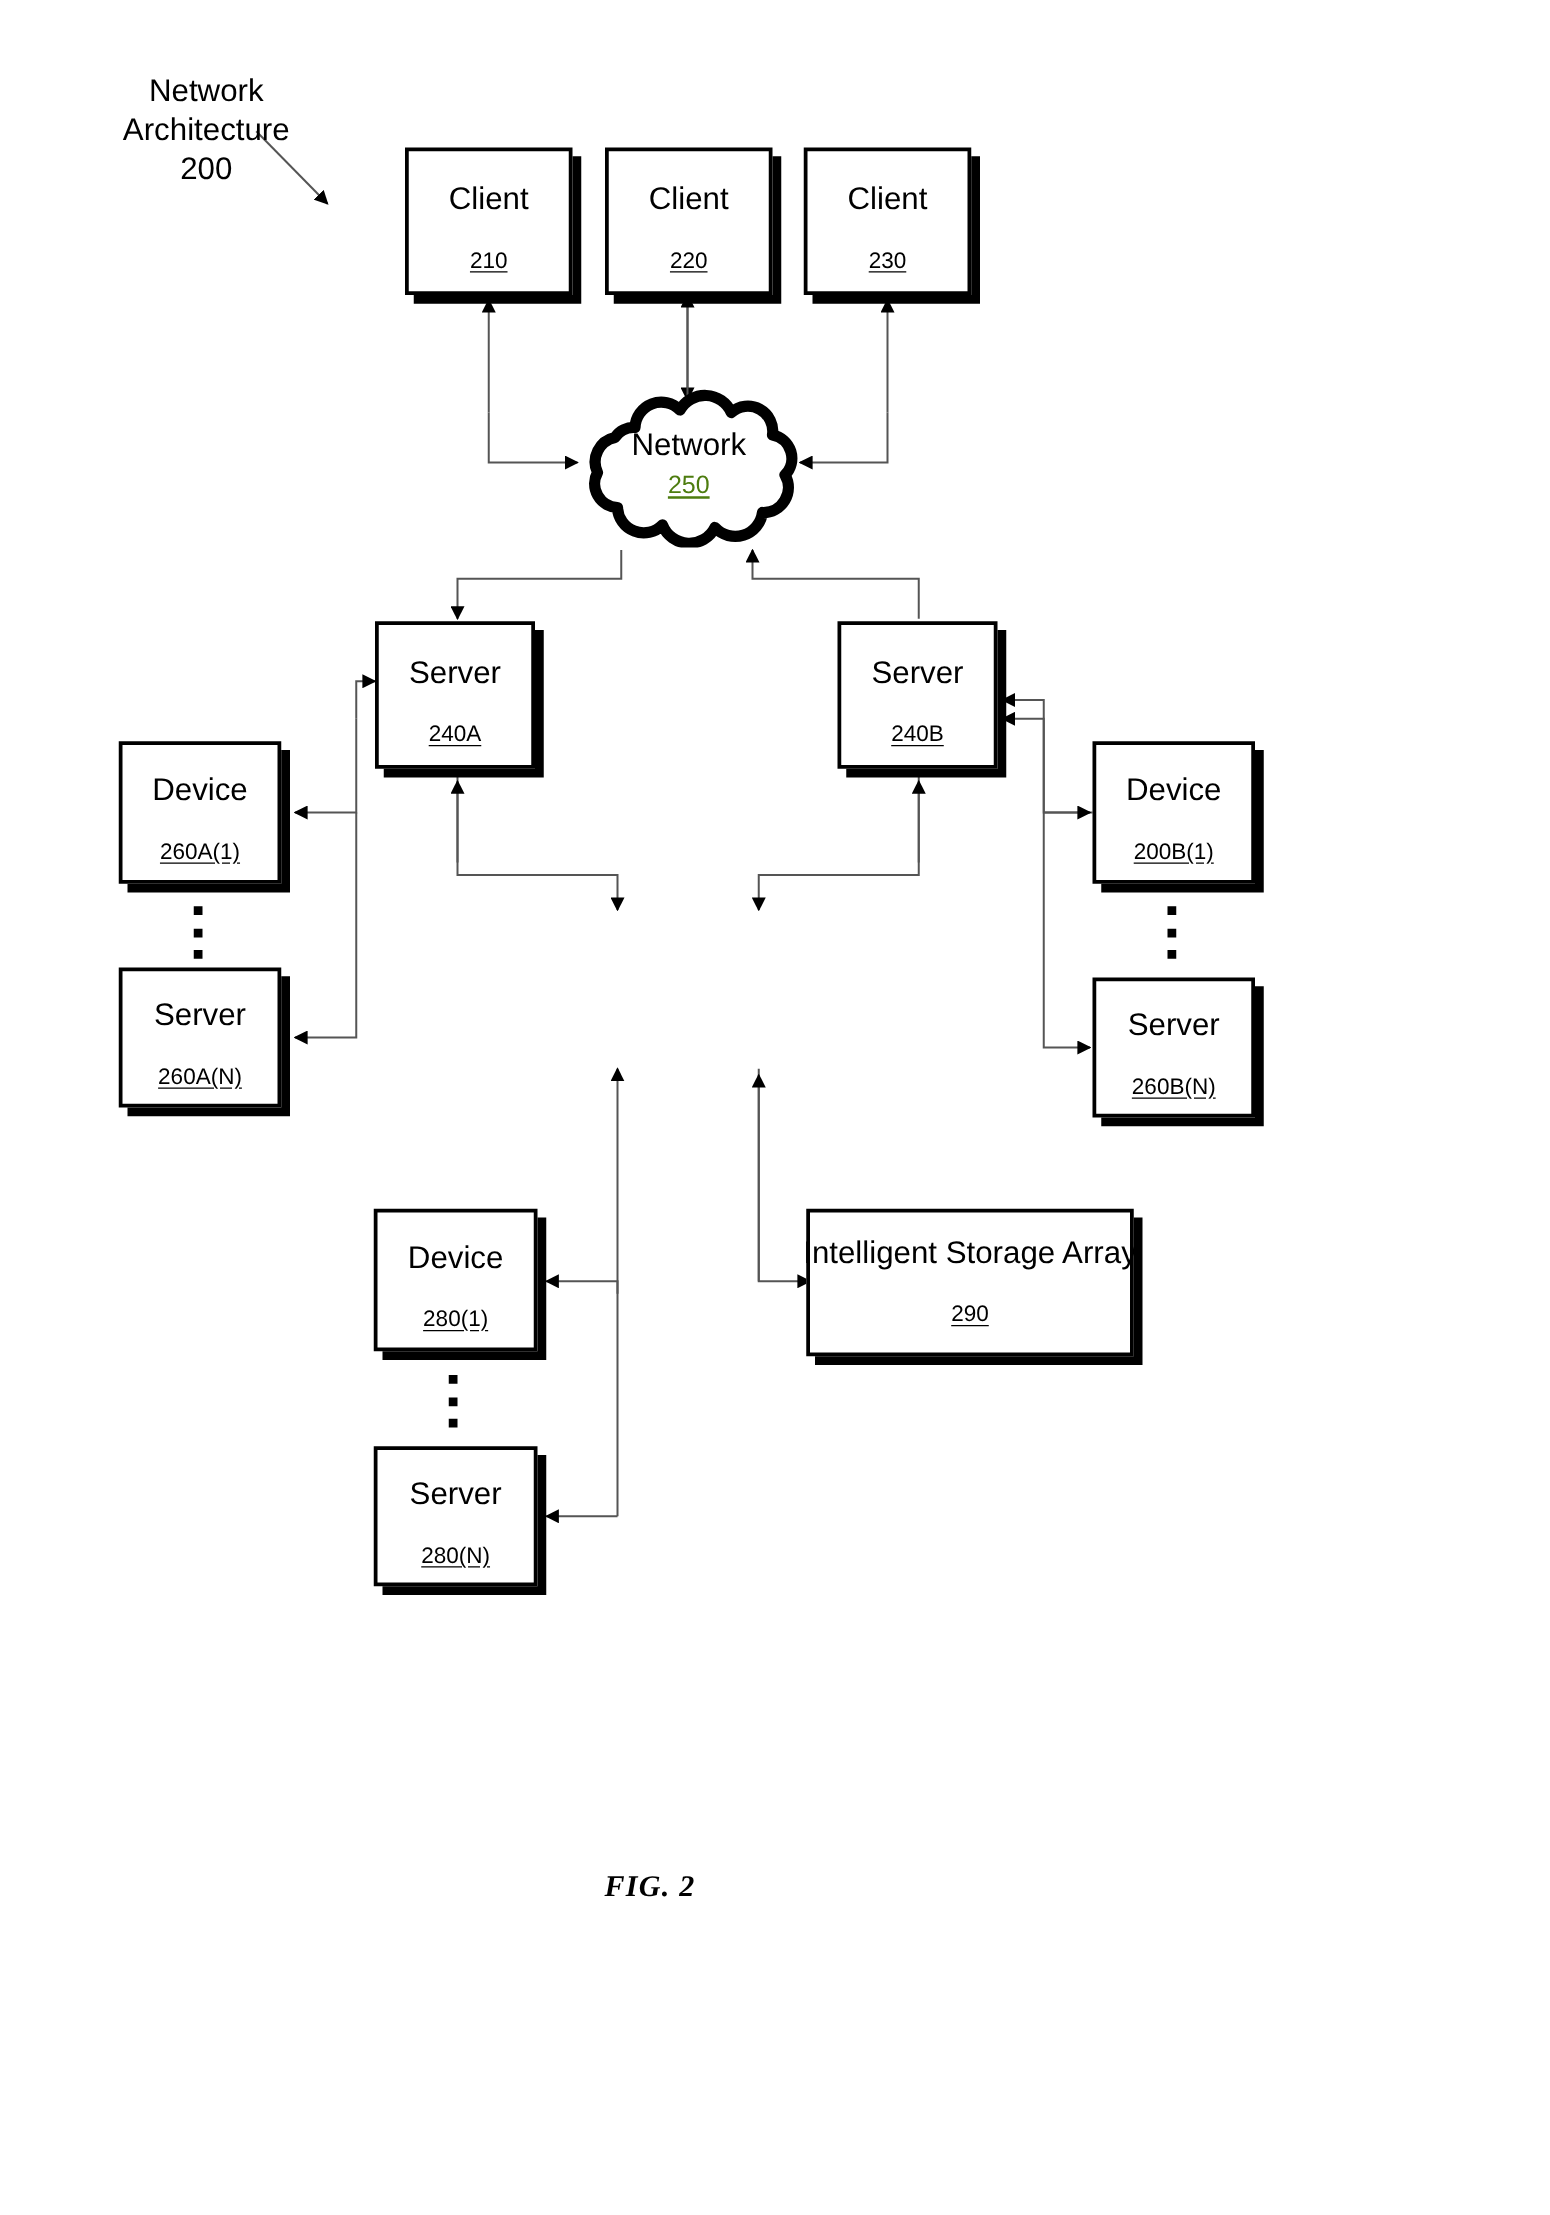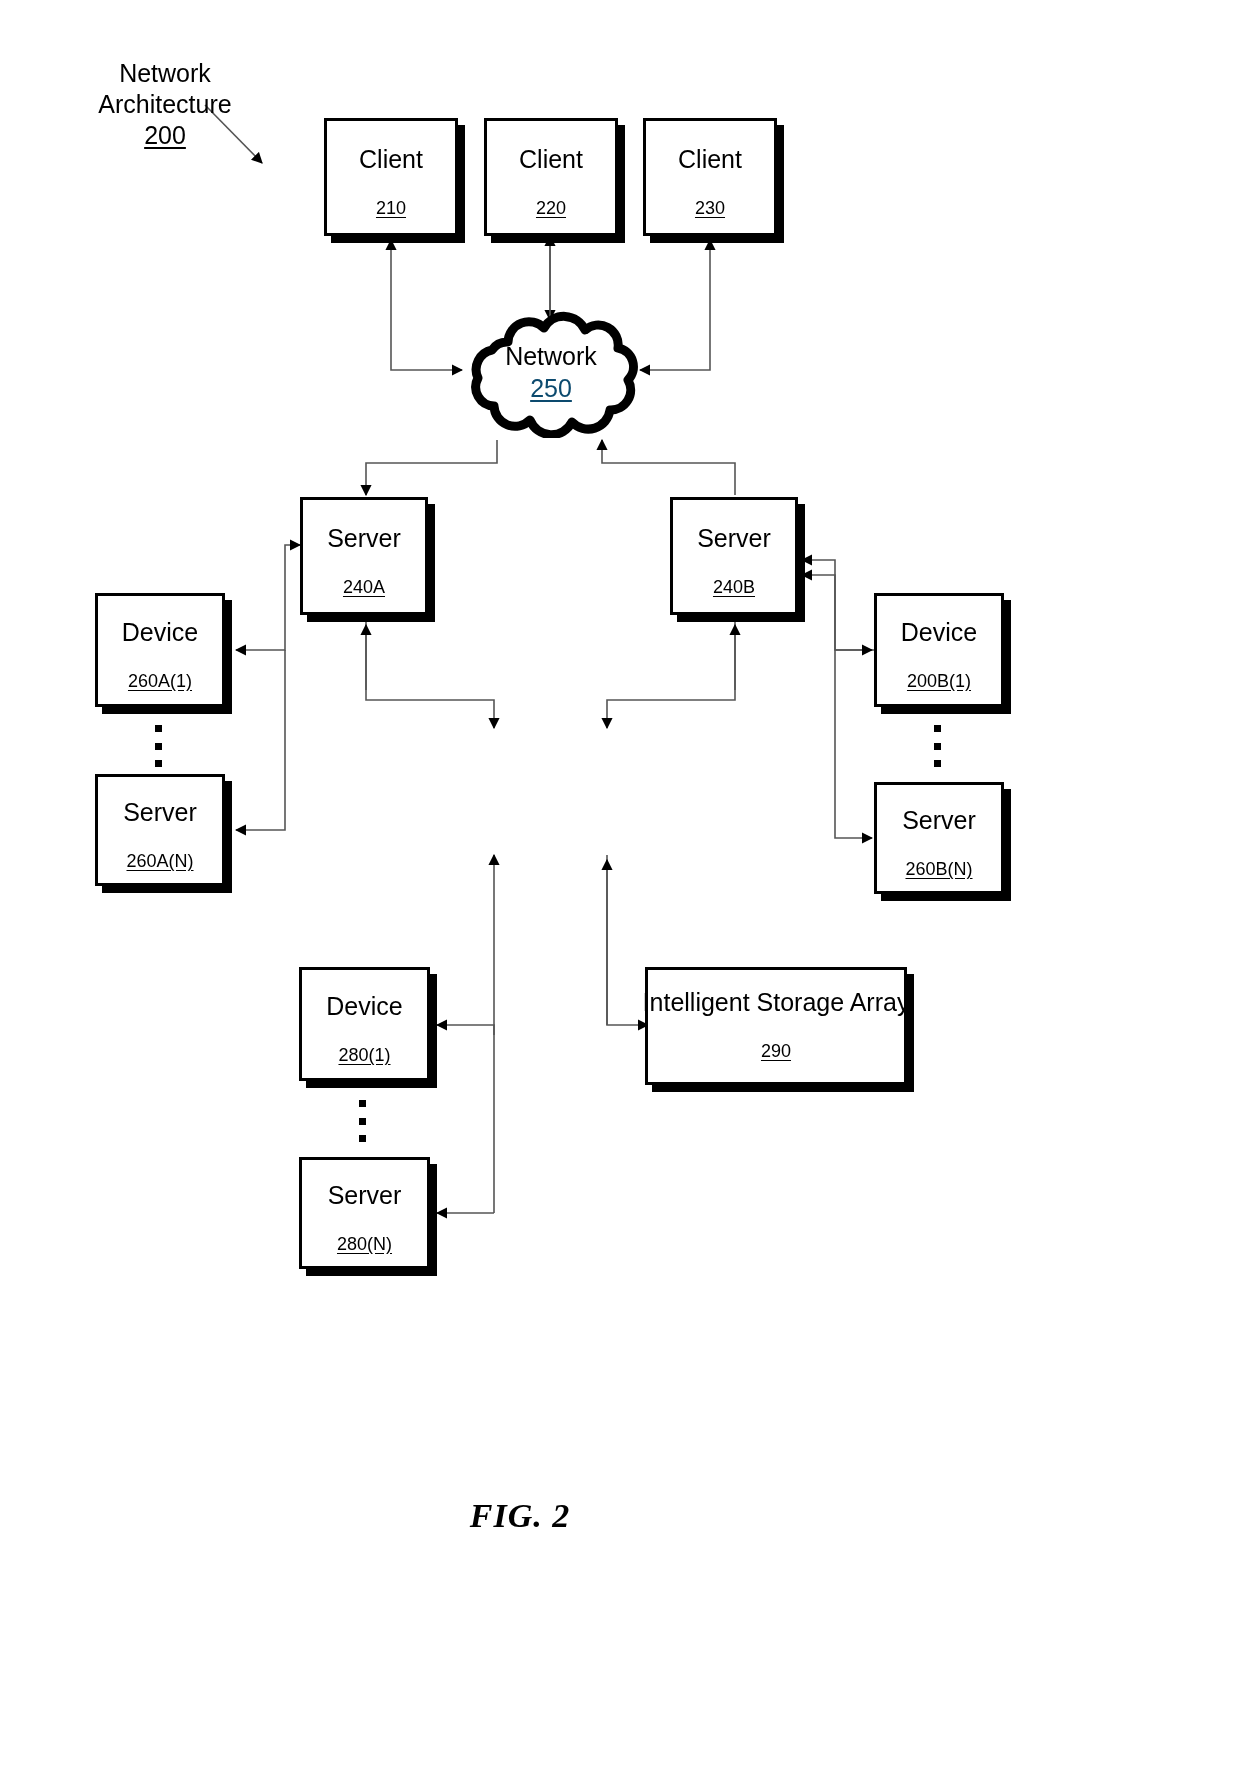--- a/index.html
+++ b/index.html
@@ -73,23 +73,23 @@
     justify-content: center;
     pointer-events: none;
   }
   .cloud .ttl {
     font-size: 25px;
     line-height: 32px;
     color: #000;
     white-space: nowrap;
   }
   .cloud .num {
-    font-size: 25px;
+    font-size: 20px;
     line-height: 32px;
-    color: #0c4a6e;
+    color: #4d7c0f;
     text-decoration: underline;
     text-underline-offset: 3px;
     white-space: nowrap;
   }
 
   
   .vdots {
     position: absolute;
     z-index: 3;
     display: flex;
@@ -108,33 +108,32 @@
   
   .freelabel {
     position: absolute;
     z-index: 3;
     text-align: center;
     font-size: 25px;
     line-height: 31px;
     color: #000;
   }
   .freelabel .u {
-    text-decoration: underline;
     text-underline-offset: 3px;
   }
   #figcaption {
     position: absolute;
     z-index: 3;
     width: 100%;
     left: 0;
     text-align: center;
     font-family: "Liberation Serif", serif;
     font-style: italic;
     font-weight: bold;
-    font-size: 34px;
+    font-size: 24px;
     letter-spacing: 1px;
     color: #000;
   }
 </style>
 </head>
 <body>
 
 <div id="page">
 
   <svg id="wires" viewBox="0 0 1240 1772" xmlns="http://www.w3.org/2000/svg">

